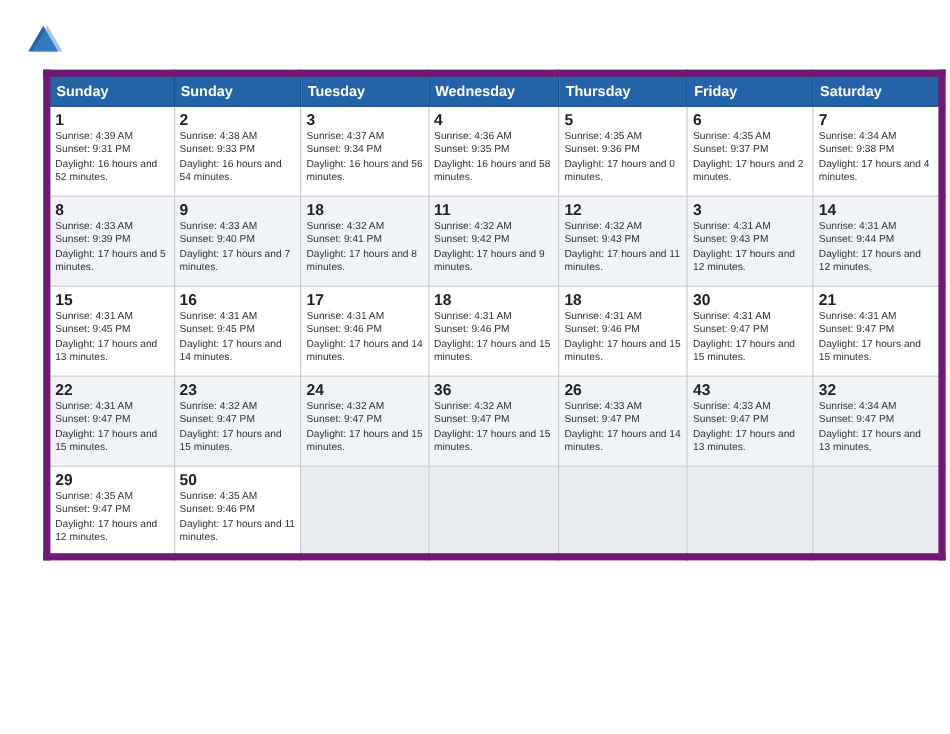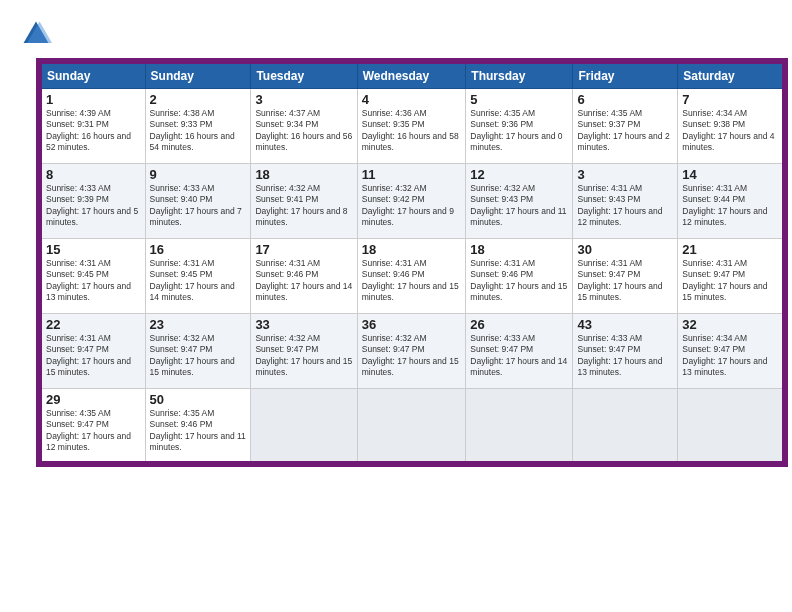--- a/index.html
+++ b/index.html
@@ -235,21 +235,21 @@
         <tr>
           <td>
             <span class="day-num">22</span>
             <div class="day-info">Sunrise: 4:31 AM<br>Sunset: 9:47 PM<br>Daylight: 17 hours and 15 minutes.</div>
           </td>
           <td>
             <span class="day-num">23</span>
             <div class="day-info">Sunrise: 4:32 AM<br>Sunset: 9:47 PM<br>Daylight: 17 hours and 15 minutes.</div>
           </td>
           <td>
-            <span class="day-num">33</span>
+            <span class="day-num">24</span>
             <div class="day-info">Sunrise: 4:32 AM<br>Sunset: 9:47 PM<br>Daylight: 17 hours and 15 minutes.</div>
           </td>
           <td>
             <span class="day-num">36</span>
             <div class="day-info">Sunrise: 4:32 AM<br>Sunset: 9:47 PM<br>Daylight: 17 hours and 15 minutes.</div>
           </td>
           <td>
             <span class="day-num">26</span>
             <div class="day-info">Sunrise: 4:33 AM<br>Sunset: 9:47 PM<br>Daylight: 17 hours and 14 minutes.</div>
           </td>

